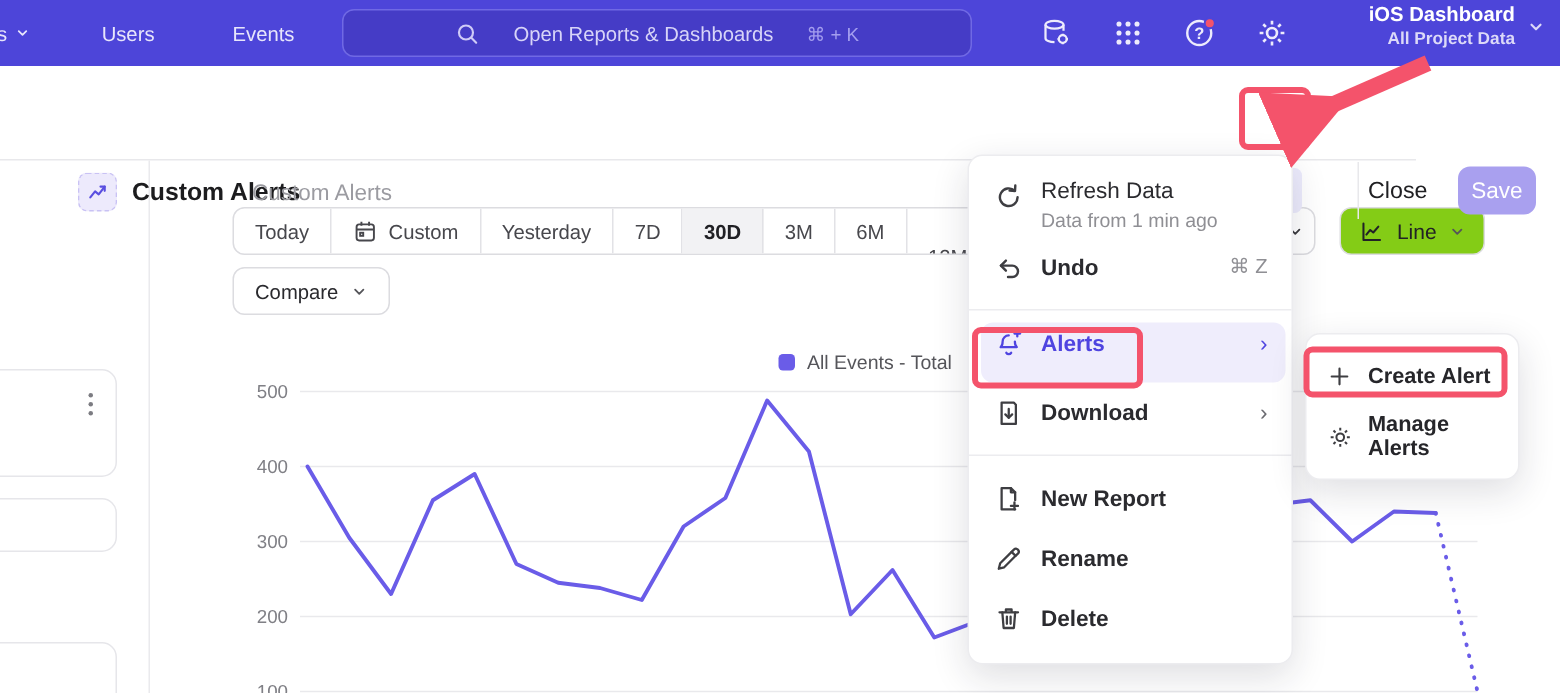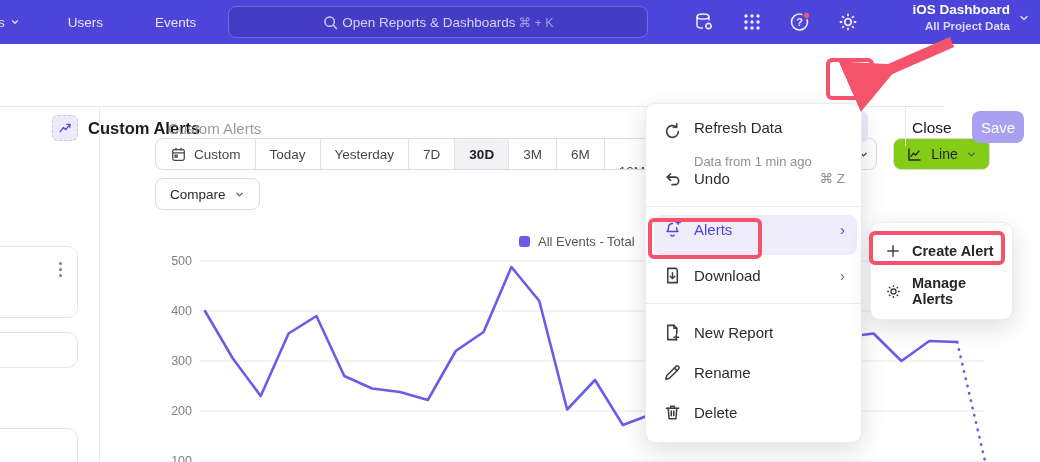--- a/index.html
+++ b/index.html
@@ -5,21 +5,21 @@
   html,body{margin:0;padding:0;background:#fff;}
   *{box-sizing:border-box;}
   body{font-family:"Liberation Sans","DejaVu Sans",sans-serif;}
   .app{position:relative;width:1040px;height:462px;overflow:hidden;background:#fff;}
 
   
   .topnav{position:absolute;left:0;top:0;width:1040px;height:44px;background:#4D45D9;display:flex;align-items:center;color:#ECEAFB;z-index:5;}
   .topnav .nav-left{display:flex;align-items:center;gap:0;}
   .nav-item{font-size:13.5px;color:#E7E5FB;padding:0 16px;display:flex;align-items:center;gap:5px;cursor:pointer;}
   .nav-partial{padding:0 6px 0 0;margin-left:-2px;}
-  .search-pill{position:absolute;left:228px;top:6px;width:420px;height:32px;background:#453CC6;border:1px solid #7069E4;border-radius:8px;display:flex;align-items:center;justify-content:center;gap:3px;cursor:pointer;}
+  .search-pill{position:absolute;left:228px;top:6px;width:420px;height:32px;background:#453CC6;border:1px solid #7069E4;border-radius:8px;display:flex;align-items:center;justify-content:center;gap:22px;cursor:pointer;}
   .search-pill .ph{font-size:13.5px;color:#D7D4F8;}
   .search-pill .kbd{font-size:12.5px;color:#A49EEF;}
   .topnav-icons{position:absolute;right:180px;top:0;height:44px;display:flex;align-items:center;gap:24px;}
   .tn-icon{width:24px;height:24px;display:flex;align-items:center;justify-content:center;position:relative;cursor:pointer;color:#EDEBFC;}
   .project-switcher{position:absolute;right:10px;top:0;height:36px;display:flex;align-items:center;gap:8px;cursor:pointer;}
   .project-txt{text-align:right;line-height:1.25;}
   .project-name{font-size:13.5px;font-weight:bold;color:#FFFFFF;}
   .project-scope{font-size:11.5px;font-weight:bold;color:#DCD9F8;}
 
   
@@ -57,26 +57,26 @@
   .legend-swatch{width:11px;height:11px;border-radius:3px;background:#6050E3;}
   .legend-label{font-size:13px;color:#55555A;}
 
   
   #chart-svg{position:absolute;left:0;top:0;width:1040px;height:462px;z-index:1;pointer-events:none;}
 
   
   .menu{position:absolute;left:645px;top:103px;width:217px;background:#fff;border:1px solid #ECECEF;border-radius:10px;box-shadow:0 8px 24px rgba(30,30,50,.14);z-index:10;padding:6px 0 10px 0;}
   .mi{display:flex;align-items:center;gap:12px;padding:0 16px;height:40px;font-size:15px;color:#2B2B2F;cursor:pointer;}
   .mi .mi-ic{width:20px;height:20px;flex:0 0 20px;color:#3E3E42;display:flex;align-items:center;justify-content:center;}
-  .mi .mi-label{flex:1;}
+  .mi .mi-label{flex:1;font-weight:bold;}
   .mi .mi-shortcut{font-size:13.5px;color:#8F8F94;}
   .mi .mi-chevron{color:#6A6A70;font-size:15px;}
   .mi-refresh{height:48px;align-items:flex-start;padding-top:9px;}
   .mi-refresh .mi-ic{margin-top:2px;}
-  .mi-sub{font-size:13px;color:#8F8F94;margin-top:18px;}
+  .mi-sub{font-size:13px;color:#8F8F94;margin-top:3px;}
   .menu-divider{height:1px;background:#ECECEF;margin:8px 0;}
   .mi-highlight{background:#EFEDFC;border-radius:8px;margin:0 4px 0 8px;padding:0 12px 12px 8px;color:#4F44E0;}
   .mi-highlight .mi-ic,.mi-highlight .mi-chevron{color:#4F44E0;}
 
   
   .submenu{position:absolute;left:870px;top:222px;width:143px;background:#fff;border:1px solid #ECECEF;border-radius:10px;box-shadow:0 8px 24px rgba(30,30,50,.14);z-index:11;padding:8px 0;}
   .smi{display:flex;align-items:center;gap:10px;padding:0 13px;height:40px;font-size:14.5px;font-weight:bold;color:#26262A;cursor:pointer;}
   .smi .mi-ic{width:18px;height:18px;flex:0 0 18px;color:#3E3E42;display:flex;align-items:center;justify-content:center;}
 
   
@@ -211,31 +211,31 @@
   <div class="side-card" style="left:-22px;top:246px;width:100px;height:72px;"></div>
   <span class="kebab">
       <i></i>
       <i></i>
       <i></i>
     </span>
   <div class="side-card" style="left:-22px;top:332px;width:100px;height:36px;"></div>
   <div class="side-card" style="left:-22px;top:428px;width:100px;height:60px;"></div>
 
   <div class="date-seg">
+    <span class="seg">Today</span>
     <span class="seg">
       <svg width="17" height="17" viewBox="0 0 20 20" fill="none" stroke="currentColor" stroke-width="1.5">
           <rect x="3.2" y="4.2" width="13.6" height="12.6" rx="2"></rect>
           <line x1="3.2" y1="8.2" x2="16.8" y2="8.2"></line>
           <line x1="7" y1="2.2" x2="7" y2="5.2"></line>
           <line x1="13" y1="2.2" x2="13" y2="5.2"></line>
           <rect x="6" y="10.8" width="2.4" height="2.4"></rect>
         </svg>
       <span>Custom</span>
     </span>
-    <span class="seg">Today</span>
     <span class="seg">Yesterday</span>
     <span class="seg">7D</span>
     <span class="seg sel">30D</span>
     <span class="seg">3M</span>
     <span class="seg">6M</span>
     <span class="seg">12M</span>
   </div>
 
   <div class="compare-btn">
     <span>Compare</span>

